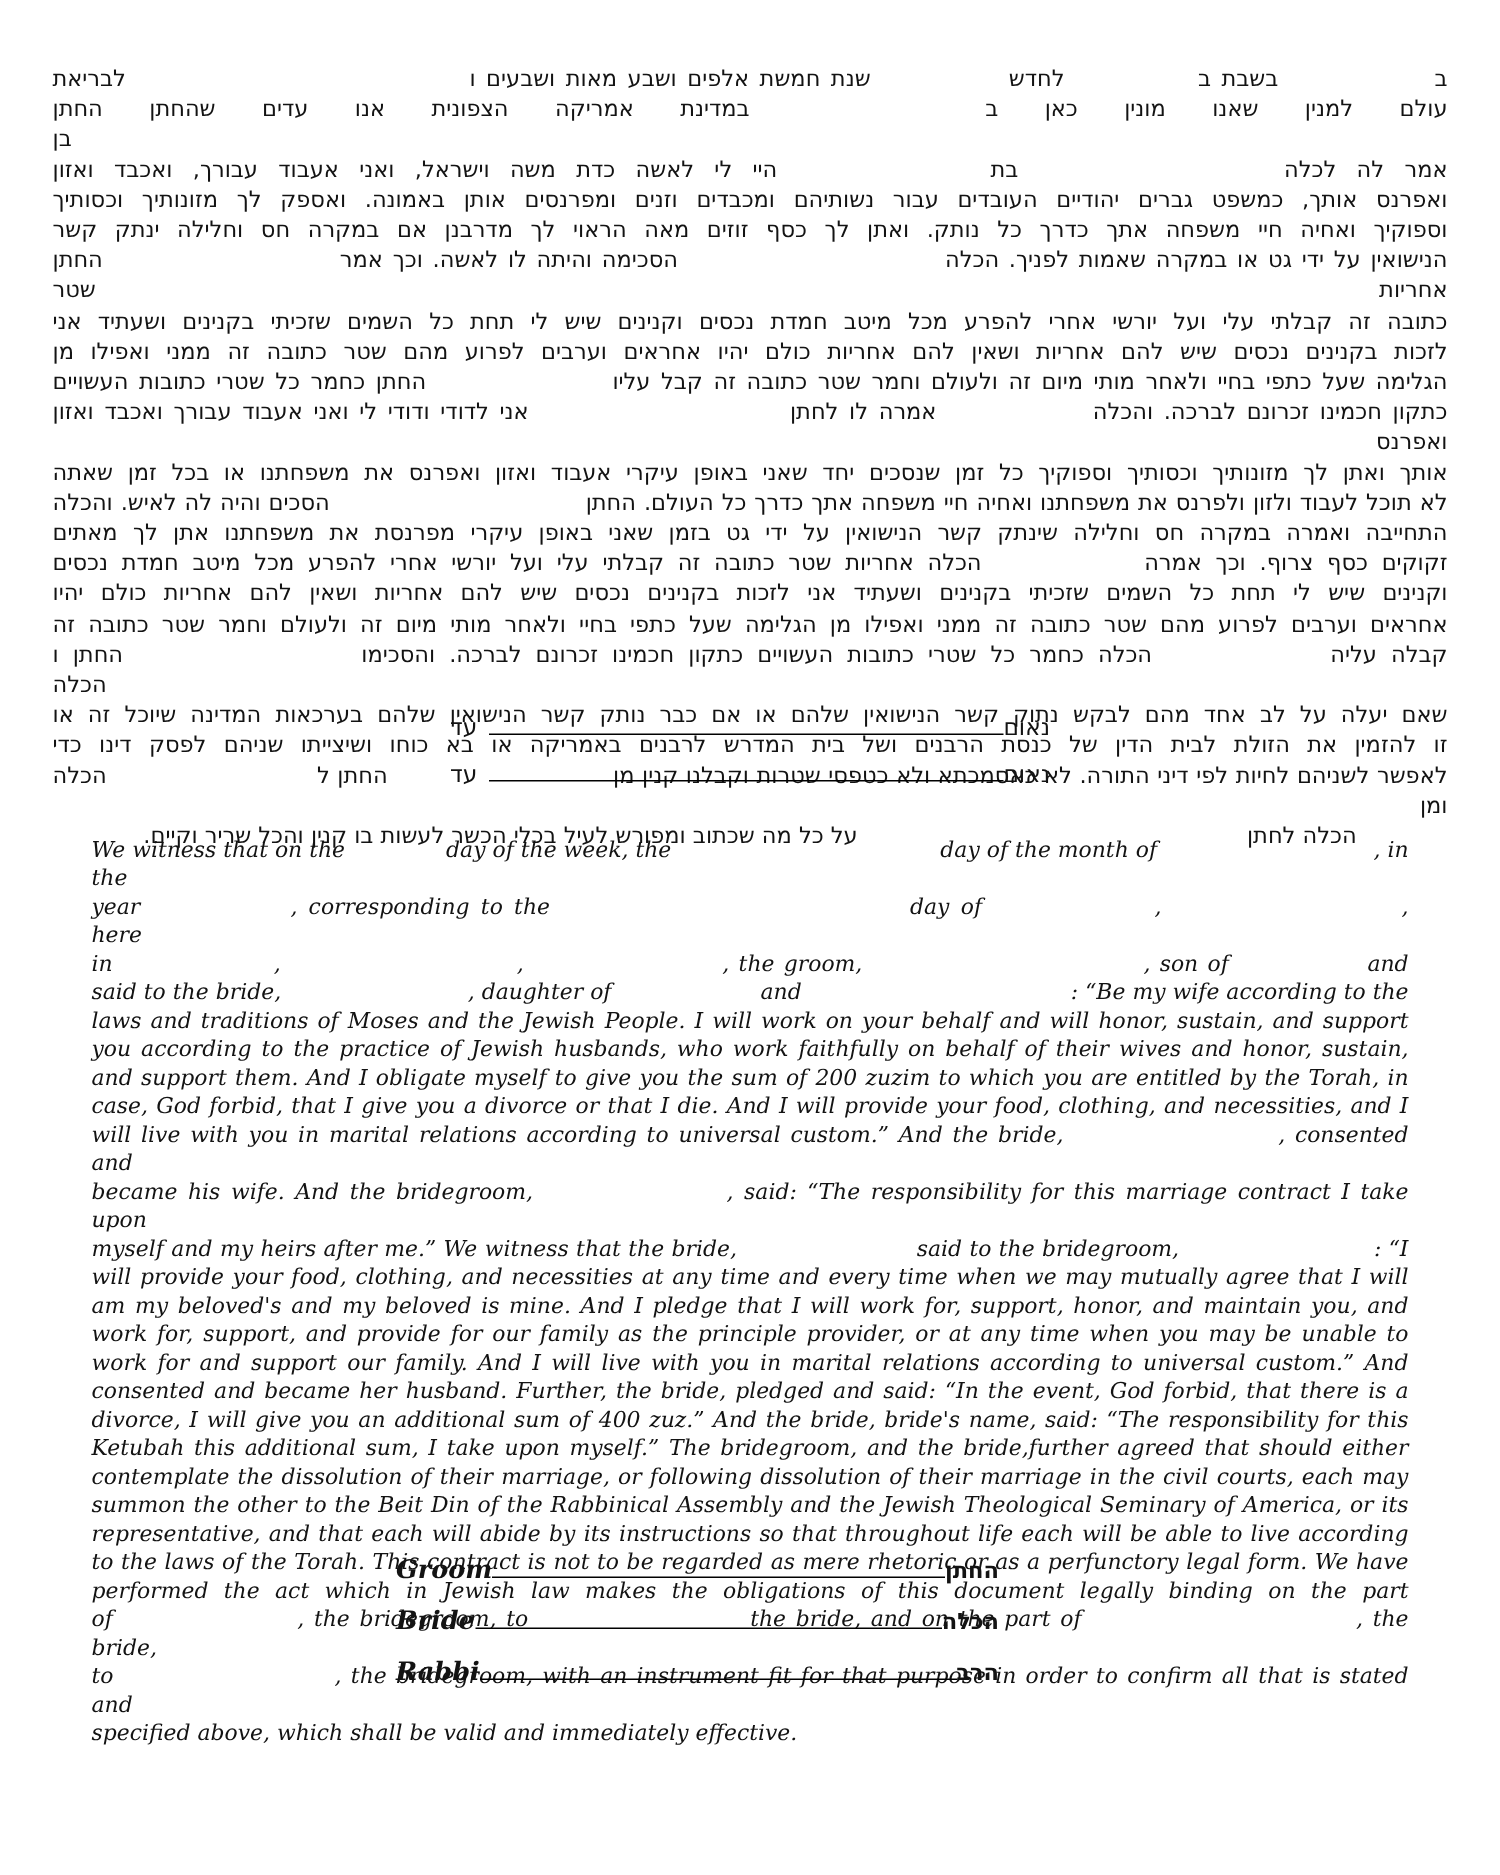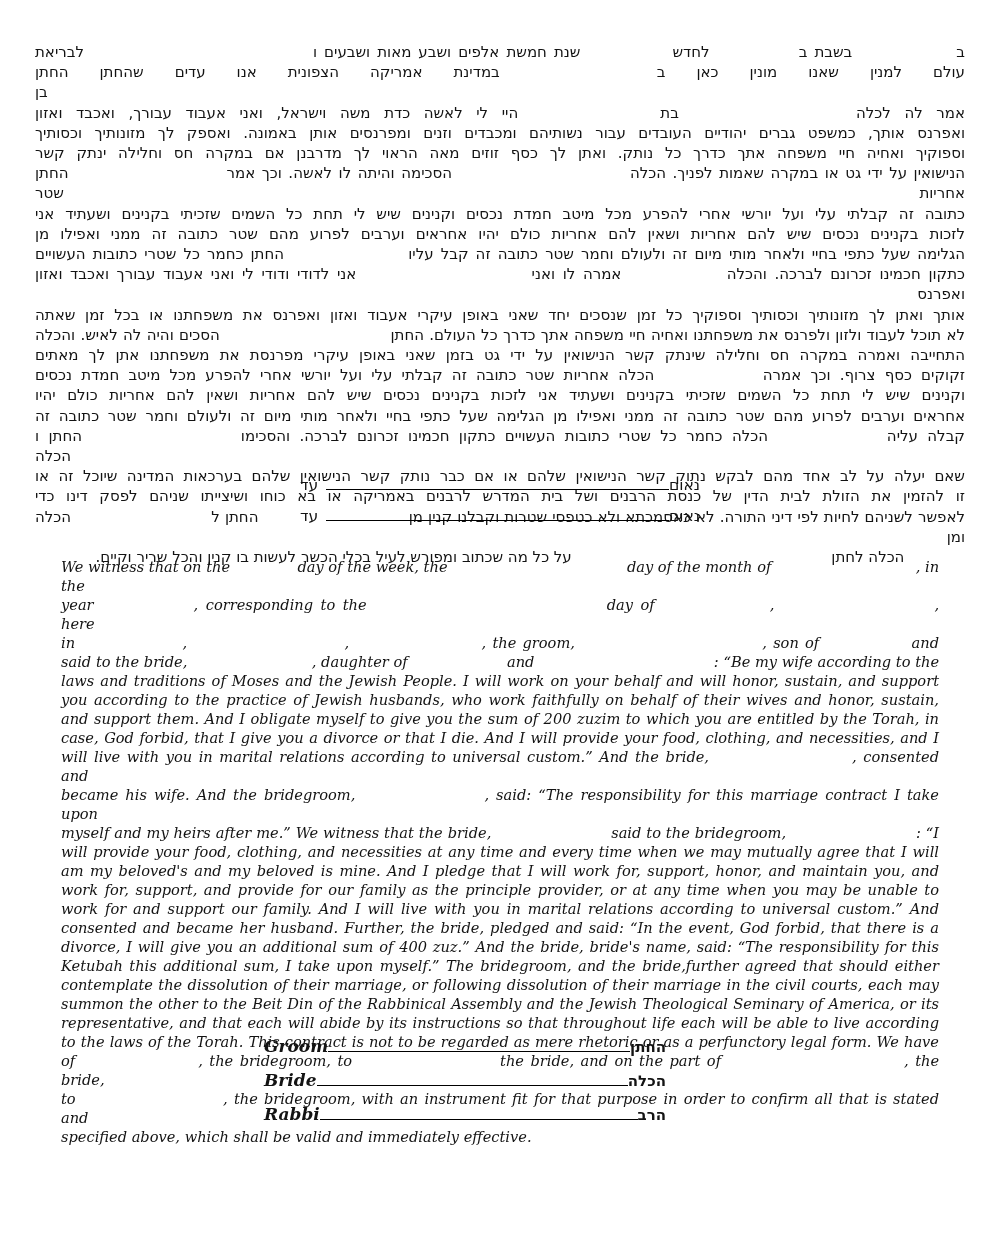--- a/index.html
+++ b/index.html
@@ -57,21 +57,21 @@
   <div class="hebrew" id="hebrew-block">
       <div class="h-line"><span>ב</span> <span class="blank" style="width: 90px;"></span> <span>בשבת ב</span> <span class="blank" style="width: 75px;"></span> <span>לחדש</span> <span class="blank" style="width: 78px;"></span> <span>שנת חמשת אלפים ושבע מאות ושבעים ו</span> <span class="blank" style="width: 215px;"></span> <span>לבריאת</span></div>
       <div class="h-line"><span>עולם למנין שאנו מונין כאן ב</span> <span class="blank" style="width: 95px;"></span> <span>במדינת אמריקה הצפונית אנו עדים שהחתן החתן</span> <span class="blank" style="width: 340px;"></span> <span>בן</span></div>
       <div class="h-line"><span>אמר לה לכלה</span> <span class="blank" style="width: 150px;"></span> <span>בת</span> <span class="blank" style="width: 115px;"></span> <span>היי לי לאשה כדת משה וישראל, ואני אעבוד עבורך, ואכבד ואזון</span></div>
       <div class="h-line"><span>ואפרנס אותך, כמשפט גברים יהודיים העובדים עבור נשותיהם ומכבדים וזנים ומפרנסים אותן באמונה. ואספק לך מזונותיך וכסותיך</span></div>
       <div class="h-line"><span>וספוקיך ואחיה חיי משפחה אתך כדרך כל נותק. ואתן לך כסף זוזים מאה הראוי לך מדרבנן אם במקרה חס וחלילה ינתק קשר</span></div>
       <div class="h-line"><span>הנישואין על ידי גט או במקרה שאמות לפניך. הכלה</span> <span class="blank" style="width: 165px;"></span> <span>הסכימה והיתה לו לאשה. וכך אמר</span> <span class="blank" style="width: 145px;"></span> <span>החתן אחריות שטר</span></div>
       <div class="h-line"><span>כתובה זה קבלתי עלי ועל יורשי אחרי להפרע מכל מיטב חמדת נכסים וקנינים שיש לי תחת כל השמים שזכיתי בקנינים ושעתיד אני</span></div>
       <div class="h-line"><span>לזכות בקנינים נכסים שיש להם אחריות ושאין להם אחריות כולם יהיו אחראים וערבים לפרוע מהם שטר כתובה זה ממני ואפילו מן</span></div>
       <div class="h-line"><span>הגלימה שעל כתפי בחיי ולאחר מותי מיום זה ולעולם וחמר שטר כתובה זה קבל עליו</span> <span class="blank" style="width: 110px;"></span> <span>החתן כחמר כל שטרי כתובות העשויים</span></div>
-      <div class="h-line"><span>כתקון חכמינו זכרונם לברכה. והכלה</span> <span class="blank" style="width: 90px;"></span> <span>אמרה לו ואני</span> <span class="blank" style="width: 160px;"></span> <span>אני לדודי ודודי לי ואני אעבוד עבורך ואכבד ואזון ואפרנס</span></div>
+      <div class="h-line"><span>כתקון חכמינו זכרונם לברכה. והכלה</span> <span class="blank" style="width: 90px;"></span> <span>אמרה לו לחתן</span> <span class="blank" style="width: 160px;"></span> <span>אני לדודי ודודי לי ואני אעבוד עבורך ואכבד ואזון ואפרנס</span></div>
       <div class="h-line"><span>אותך ואתן לך מזונותיך וכסותיך וספוקיך כל זמן שנסכים יחד שאני באופן עיקרי אעבוד ואזון ואפרנס את משפחתנו או בכל זמן שאתה</span></div>
       <div class="h-line"><span>לא תוכל לעבוד ולזון ולפרנס את משפחתנו ואחיה חיי משפחה אתך כדרך כל העולם. החתן</span> <span class="blank" style="width: 160px;"></span> <span>הסכים והיה לה לאיש. והכלה</span></div>
       <div class="h-line"><span>התחייבה ואמרה במקרה חס וחלילה שינתק קשר הנישואין על ידי גט בזמן שאני באופן עיקרי מפרנסת את משפחתנו אתן לך מאתים</span></div>
       <div class="h-line"><span>זקוקים כסף צרוף. וכך אמרה</span> <span class="blank" style="width: 90px;"></span> <span>הכלה אחריות שטר כתובה זה קבלתי עלי ועל יורשי אחרי להפרע מכל מיטב חמדת נכסים</span></div>
       <div class="h-line"><span>וקנינים שיש לי תחת כל השמים שזכיתי בקנינים ושעתיד אני לזכות בקנינים נכסים שיש להם אחריות ושאין להם אחריות כולם יהיו</span></div>
       <div class="h-line"><span>אחראים וערבים לפרוע מהם שטר כתובה זה ממני ואפילו מן הגלימה שעל כתפי בחיי ולאחר מותי מיום זה ולעולם וחמר שטר כתובה זה</span></div>
       <div class="h-line"><span>קבלה עליה</span> <span class="blank" style="width: 100px;"></span> <span>הכלה כחמר כל שטרי כתובות העשויים כתקון חכמינו זכרונם לברכה. והסכימו</span> <span class="blank" style="width: 140px;"></span> <span>החתן ו</span> <span class="blank" style="width: 100px;"></span> <span>הכלה</span></div>
       <div class="h-line"><span>שאם יעלה על לב אחד מהם לבקש נתוק קשר הנישואין שלהם או אם כבר נותק קשר הנישואין שלהם בערכאות המדינה שיוכל זה או</span></div>
       <div class="h-line"><span>זו להזמין את הזולת לבית הדין של כנסת הרבנים ושל בית המדרש לרבנים באמריקה או בא כוחו ושיצייתו שניהם לפסק דינו כדי</span></div>
       <div class="h-line"><span>לאפשר לשניהם לחיות לפי דיני התורה. לא כאסמכתא ולא כטפסי שטרות וקבלנו קנין מן</span> <span class="blank" style="width: 140px;"></span> <span>החתן ל</span> <span class="blank" style="width: 130px;"></span> <span>הכלה ומן</span></div>
@@ -105,20 +105,21 @@
       <div class="e-line"><span>am my beloved's and my beloved is mine. And I pledge that I will work for, support, honor, and maintain you, and</span></div>
       <div class="e-line"><span>work for, support, and provide for our family as the principle provider, or at any time when you may be unable to</span></div>
       <div class="e-line"><span>work for and support our family. And I will live with you in marital relations according to universal custom.” And</span></div>
       <div class="e-line"><span>consented and became her husband. Further, the bride, pledged and said: “In the event, God forbid, that there is a</span></div>
       <div class="e-line"><span>divorce, I will give you an additional sum of 400 zuz.” And the bride, bride's name, said: “The responsibility for this</span></div>
       <div class="e-line"><span>Ketubah this additional sum, I take upon myself.” The bridegroom, and the bride,further agreed that should either</span></div>
       <div class="e-line"><span>contemplate the dissolution of their marriage, or following dissolution of their marriage in the civil courts, each may</span></div>
       <div class="e-line"><span>summon the other to the Beit Din of the Rabbinical Assembly and the Jewish Theological Seminary of America, or its</span></div>
       <div class="e-line"><span>representative, and that each will abide by its instructions so that throughout life each will be able to live according</span></div>
       <div class="e-line"><span>to the laws of the Torah. This contract is not to be regarded as mere rhetoric or as a perfunctory legal form. We have</span></div>
+      <div class="e-line"><span>performed the act which in Jewish law makes the obligations of this document legally binding on the part</span></div>
       <div class="e-line"><span>of</span> <span class="blank" style="width: 110px;"></span> <span>, the bridegroom, to</span> <span class="blank" style="width: 135px;"></span> <span>the bride, and on the part of</span> <span class="blank" style="width: 170px;"></span> <span>, the bride,</span></div>
       <div class="e-line"><span>to</span> <span class="blank" style="width: 135px;"></span> <span>, the bridegroom, with an instrument fit for that purpose in order to confirm all that is stated and</span></div>
       <div class="e-line nojust"><span>specified above, which shall be valid and immediately effective.</span></div>
     </div>
   <div class="sigs" id="sig-block">
       <div class="s-row">
         <span class="s-en">Groom</span>
         <span class="s-rule"></span>
         <span class="s-he">החתן</span>
       </div>

